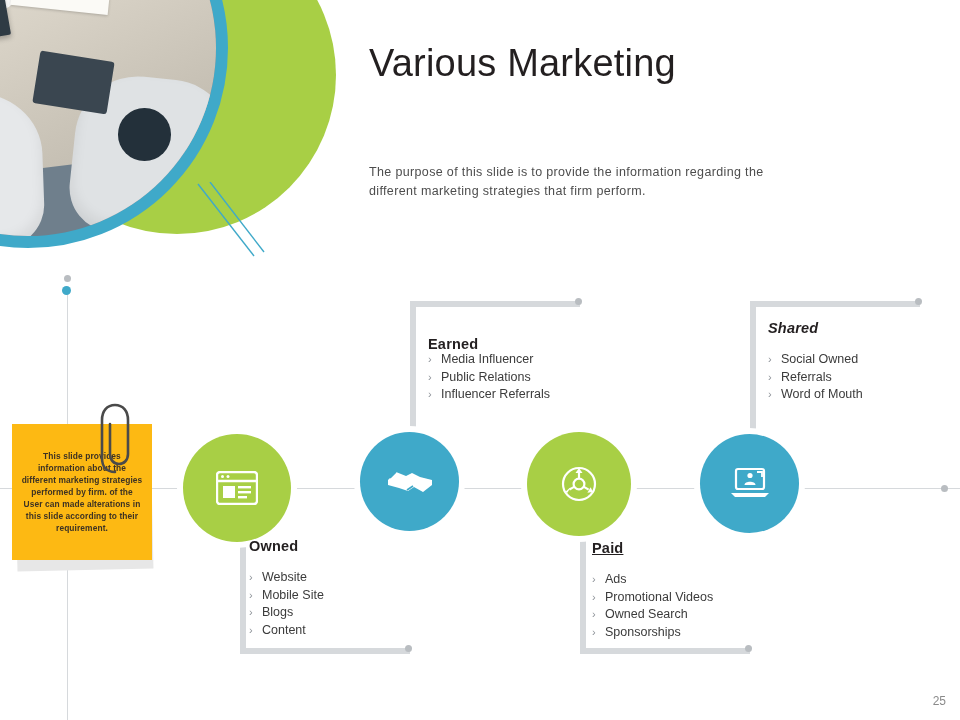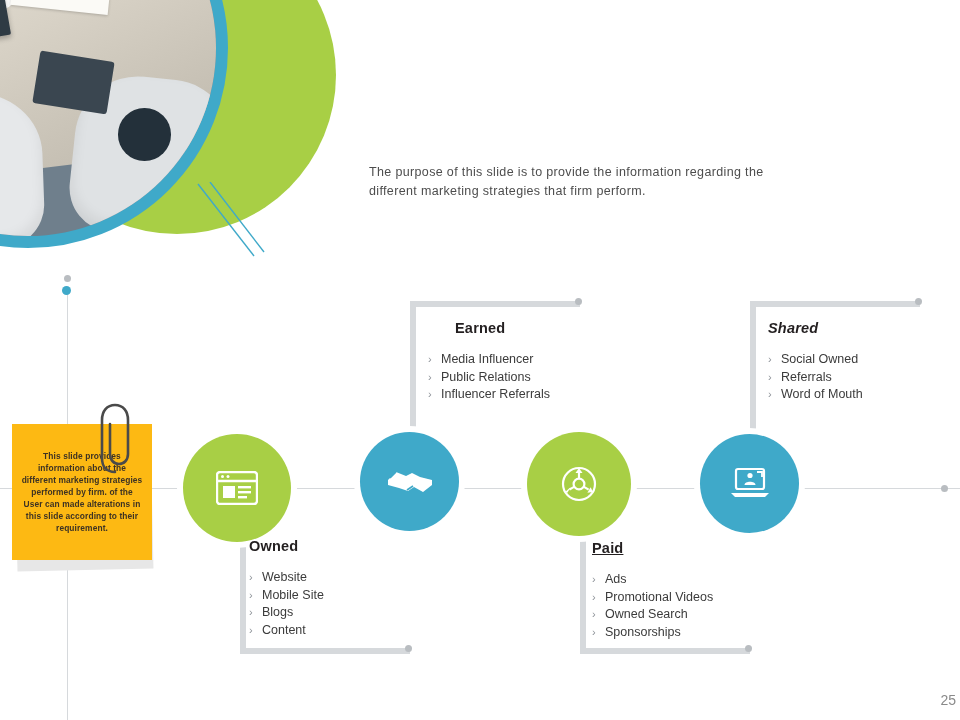--- a/index.html
+++ b/index.html
@@ -262,23 +262,23 @@
     letter-spacing: .1px;
   }
   .clip {
     position: absolute;
     left: 98px;
     top: 402px;
   }
 
   .page-no {
     position: absolute;
-    right: 4px;
+    right: 14px;
     bottom: 12px;
-    font-size: 14px;
+    font-size: 12px;
     color: #8a8a8a;
   }
 </style>
 </head>
 <body>
 
 <div class="hero">
   <div class="hero-green"></div>
   <div class="hero-blue-ring"></div>
   <div class="hero-photo">
@@ -297,20 +297,21 @@
     <div class="ph-tablet"></div>
   </div>
 </div>
 
 <svg class="leader" viewBox="0 0 70 82">
   <line x1="2" y1="2" x2="58" y2="74" stroke="#3fa9c9" stroke-width="1.4"></line>
   <line x1="14" y1="0" x2="68" y2="70" stroke="#3fa9c9" stroke-width="1.4"></line>
 </svg>
 
 <div class="title">
+  <div>Various Marketing</div>
 </div>
 <div class="subtitle">The purpose of this slide is to provide the information regarding the different marketing strategies that firm perform.</div>
 
 <div class="timeline"></div>
 <div class="vline"></div>
 <div class="dot blue" style="left:62px; top:286px;"></div>
 <div class="dot" style="left:64px; top:275px;"></div>
 <div class="dot" style="left:941px; top:485px;"></div>
 
 <div class="bracket" style="left:410px; top:301px; width:170px; height:1px; background:#d6d9dc;"></div>
@@ -378,21 +379,21 @@
     <svg width="42" height="36" viewBox="0 0 42 36">
       <rect x="7" y="3" width="28" height="20" rx="2" fill="none" stroke="#ffffff" stroke-width="2.2"></rect>
       <path d="M2 27 L40 27 L36 31 L6 31 Z" fill="#ffffff"></path>
       <circle cx="21" cy="9.5" r="2.6" fill="#ffffff"></circle>
       <path d="M15.5 19 C15.5 14.8 26.5 14.8 26.5 19 Z" fill="#ffffff"></path>
       <path d="M28 6 L33 6 L33 11" stroke="#ffffff" stroke-width="1.8" fill="none"></path>
     </svg>
   </span>
 </div>
 
-<div class="block-head" style="left:428px; top:320px;margin-left:27px;">Earned</div>
+<div class="block-head" style="left:428px; top:336px;">Earned</div>
 <div class="block-list" style="left:428px; top:351px;">
   <div class="row">
       <span class="chev">›</span>
       <span>Media Influencer</span>
     </div>
   <div class="row">
       <span class="chev">›</span>
       <span>Public Relations</span>
     </div>
   <div class="row">

